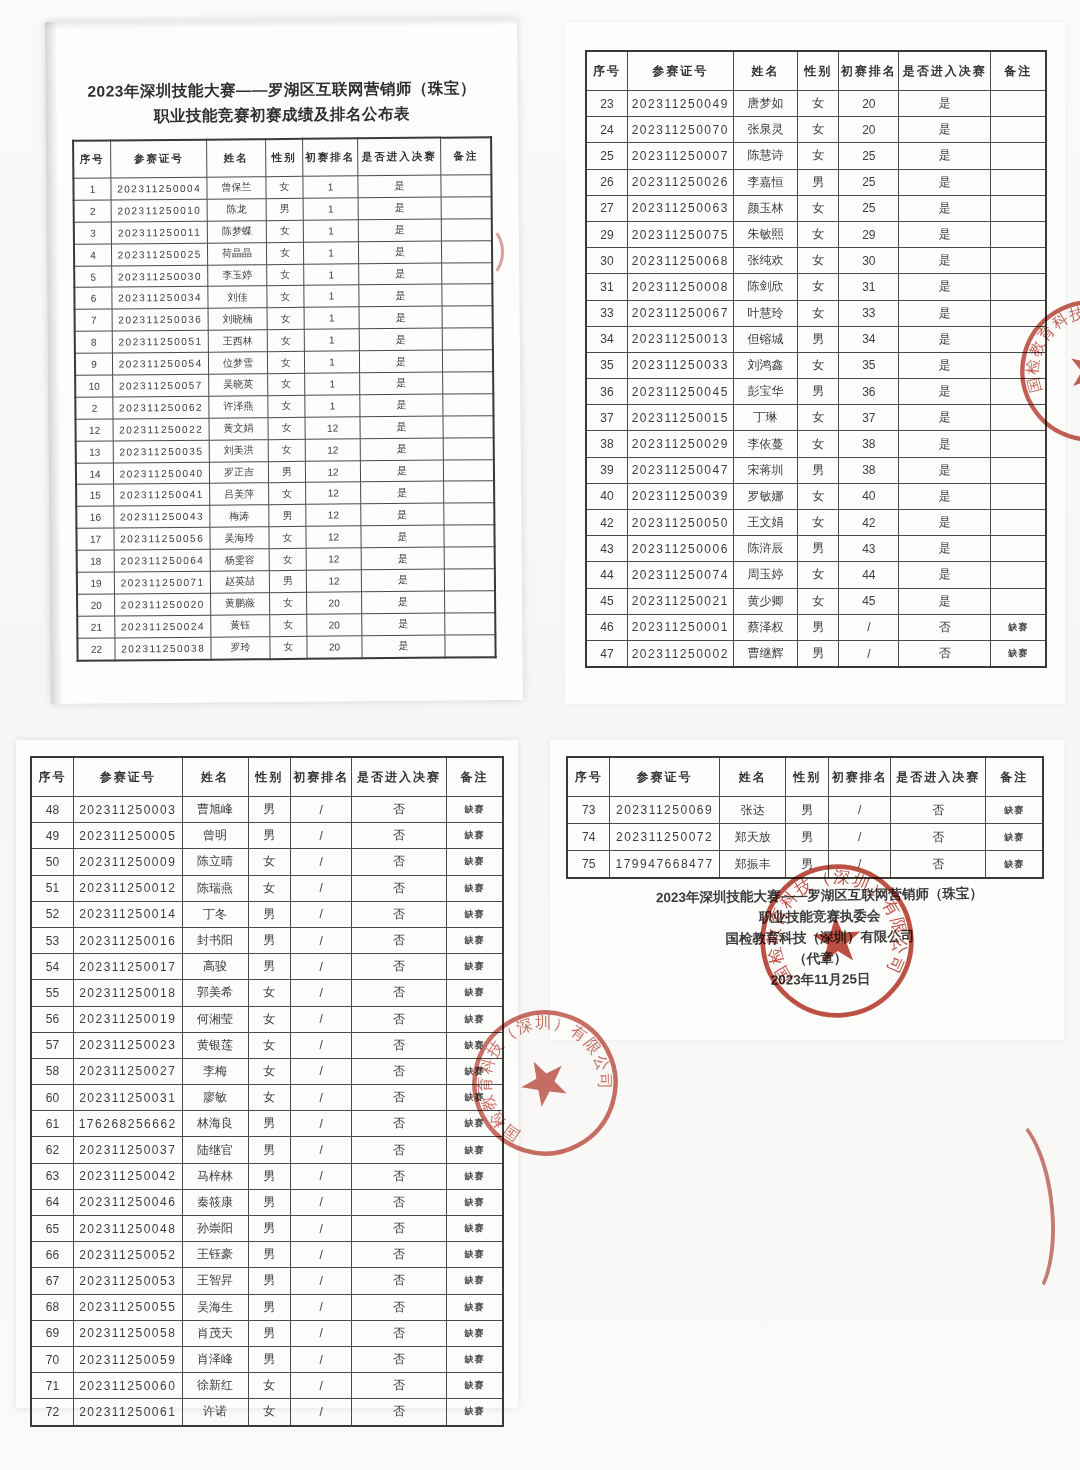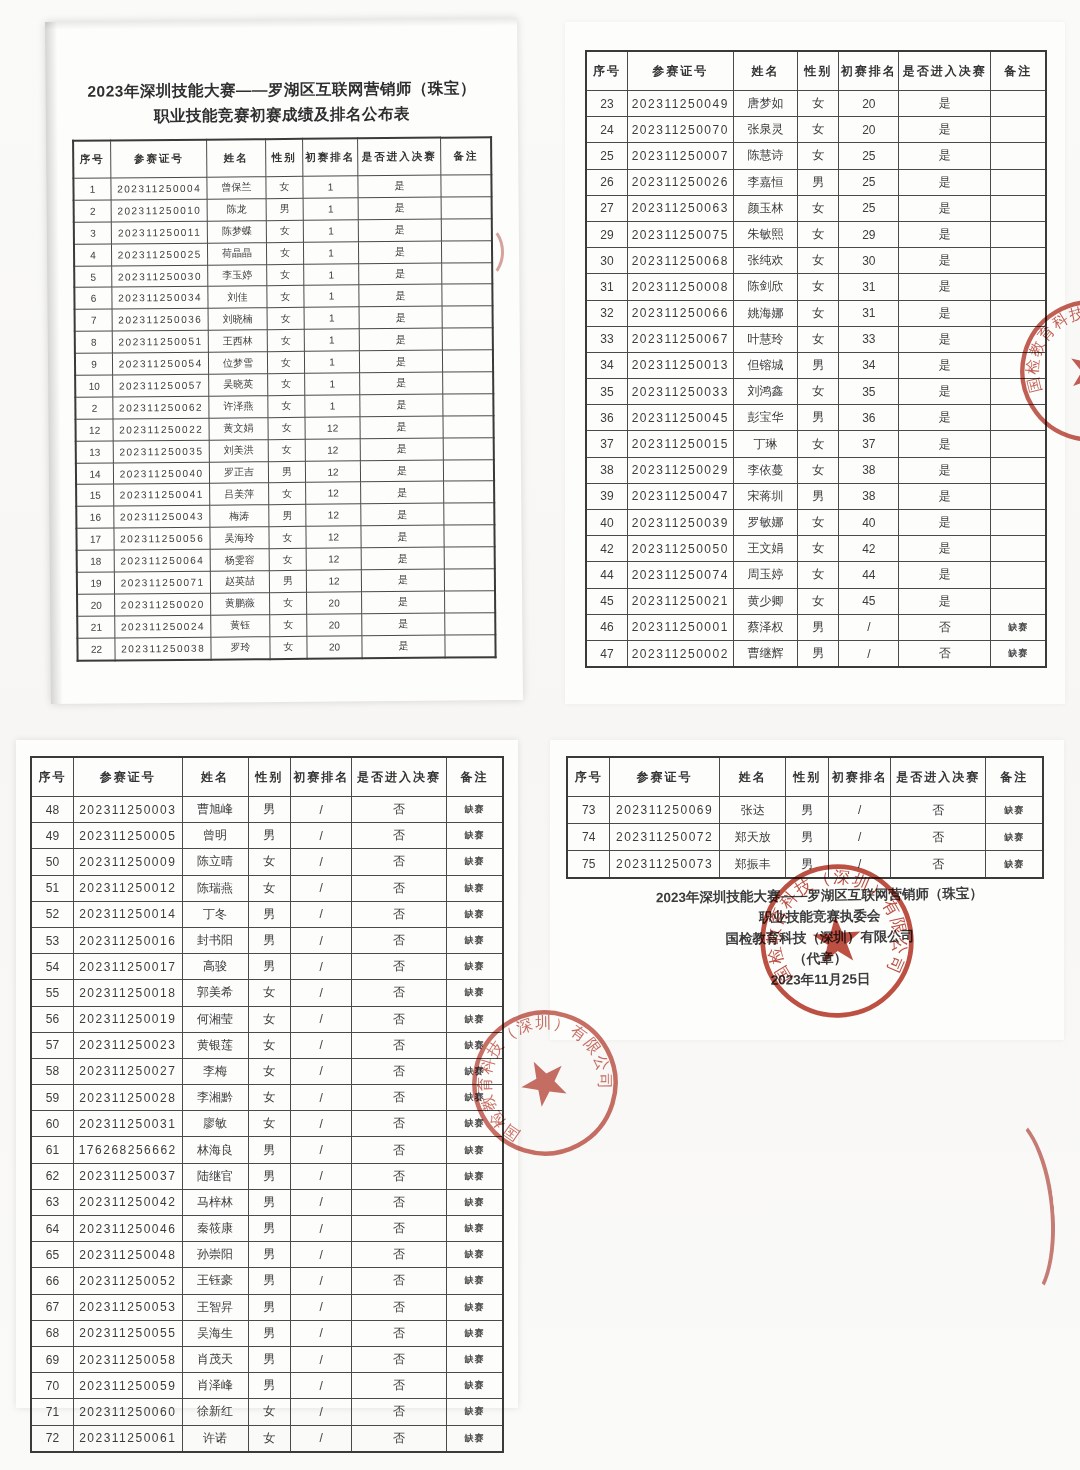--- a/index.html
+++ b/index.html
@@ -381,29 +381,20 @@
           <tr>
             <td>31</td>
             <td>202311250008</td>
             <td>陈剑欣</td>
             <td>女</td>
             <td>31</td>
             <td>是</td>
             <td></td>
           </tr>
           <tr>
-            <td>32</td>
-            <td>202311250066</td>
-            <td>姚海娜</td>
-            <td>女</td>
-            <td>31</td>
-            <td>是</td>
-            <td></td>
-          </tr>
-          <tr>
             <td>33</td>
             <td>202311250067</td>
             <td>叶慧玲</td>
             <td>女</td>
             <td>33</td>
             <td>是</td>
             <td></td>
           </tr>
           <tr>
             <td>34</td>
@@ -467,20 +458,29 @@
             <td>40</td>
             <td>是</td>
             <td></td>
           </tr>
           <tr>
             <td>42</td>
             <td>202311250050</td>
             <td>王文娟</td>
             <td>女</td>
             <td>42</td>
+            <td>是</td>
+            <td></td>
+          </tr>
+          <tr>
+            <td>43</td>
+            <td>202311250006</td>
+            <td>陈浒辰</td>
+            <td>男</td>
+            <td>43</td>
             <td>是</td>
             <td></td>
           </tr>
           <tr>
             <td>44</td>
             <td>202311250074</td>
             <td>周玉婷</td>
             <td>女</td>
             <td>44</td>
             <td>是</td>
@@ -633,29 +633,20 @@
           <tr>
             <td>58</td>
             <td>202311250027</td>
             <td>李梅</td>
             <td>女</td>
             <td>/</td>
             <td>否</td>
             <td>缺赛</td>
           </tr>
           <tr>
-            <td>59</td>
-            <td>202311250028</td>
-            <td>李湘黔</td>
-            <td>女</td>
-            <td>/</td>
-            <td>否</td>
-            <td>缺赛</td>
-          </tr>
-          <tr>
             <td>60</td>
             <td>202311250031</td>
             <td>廖敏</td>
             <td>女</td>
             <td>/</td>
             <td>否</td>
             <td>缺赛</td>
           </tr>
           <tr>
             <td>61</td>
@@ -805,21 +796,21 @@
             <td>74</td>
             <td>202311250072</td>
             <td>郑天放</td>
             <td>男</td>
             <td>/</td>
             <td>否</td>
             <td>缺赛</td>
           </tr>
           <tr>
             <td>75</td>
-            <td>202311250073</td>
+            <td>179947668477</td>
             <td>郑振丰</td>
             <td>男</td>
             <td>/</td>
             <td>否</td>
             <td>缺赛</td>
           </tr>
         </tbody>
     </table>
   </div>
 

